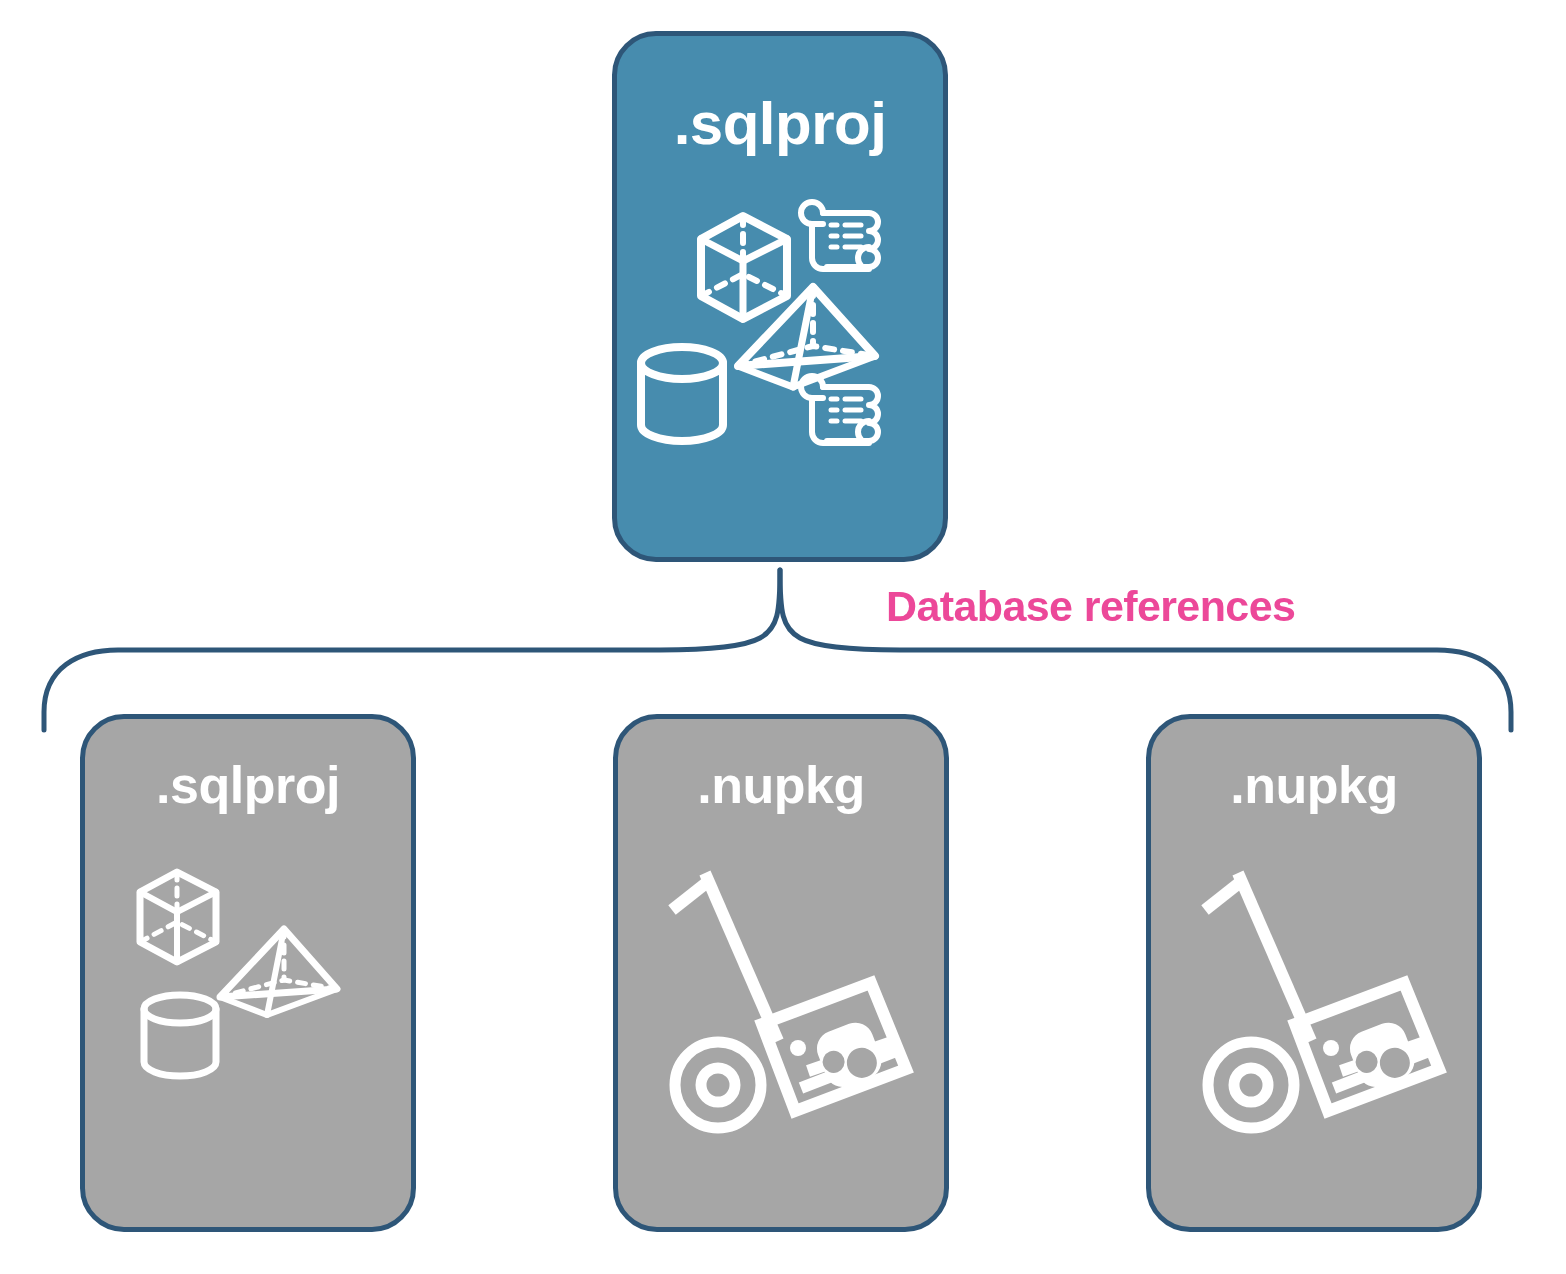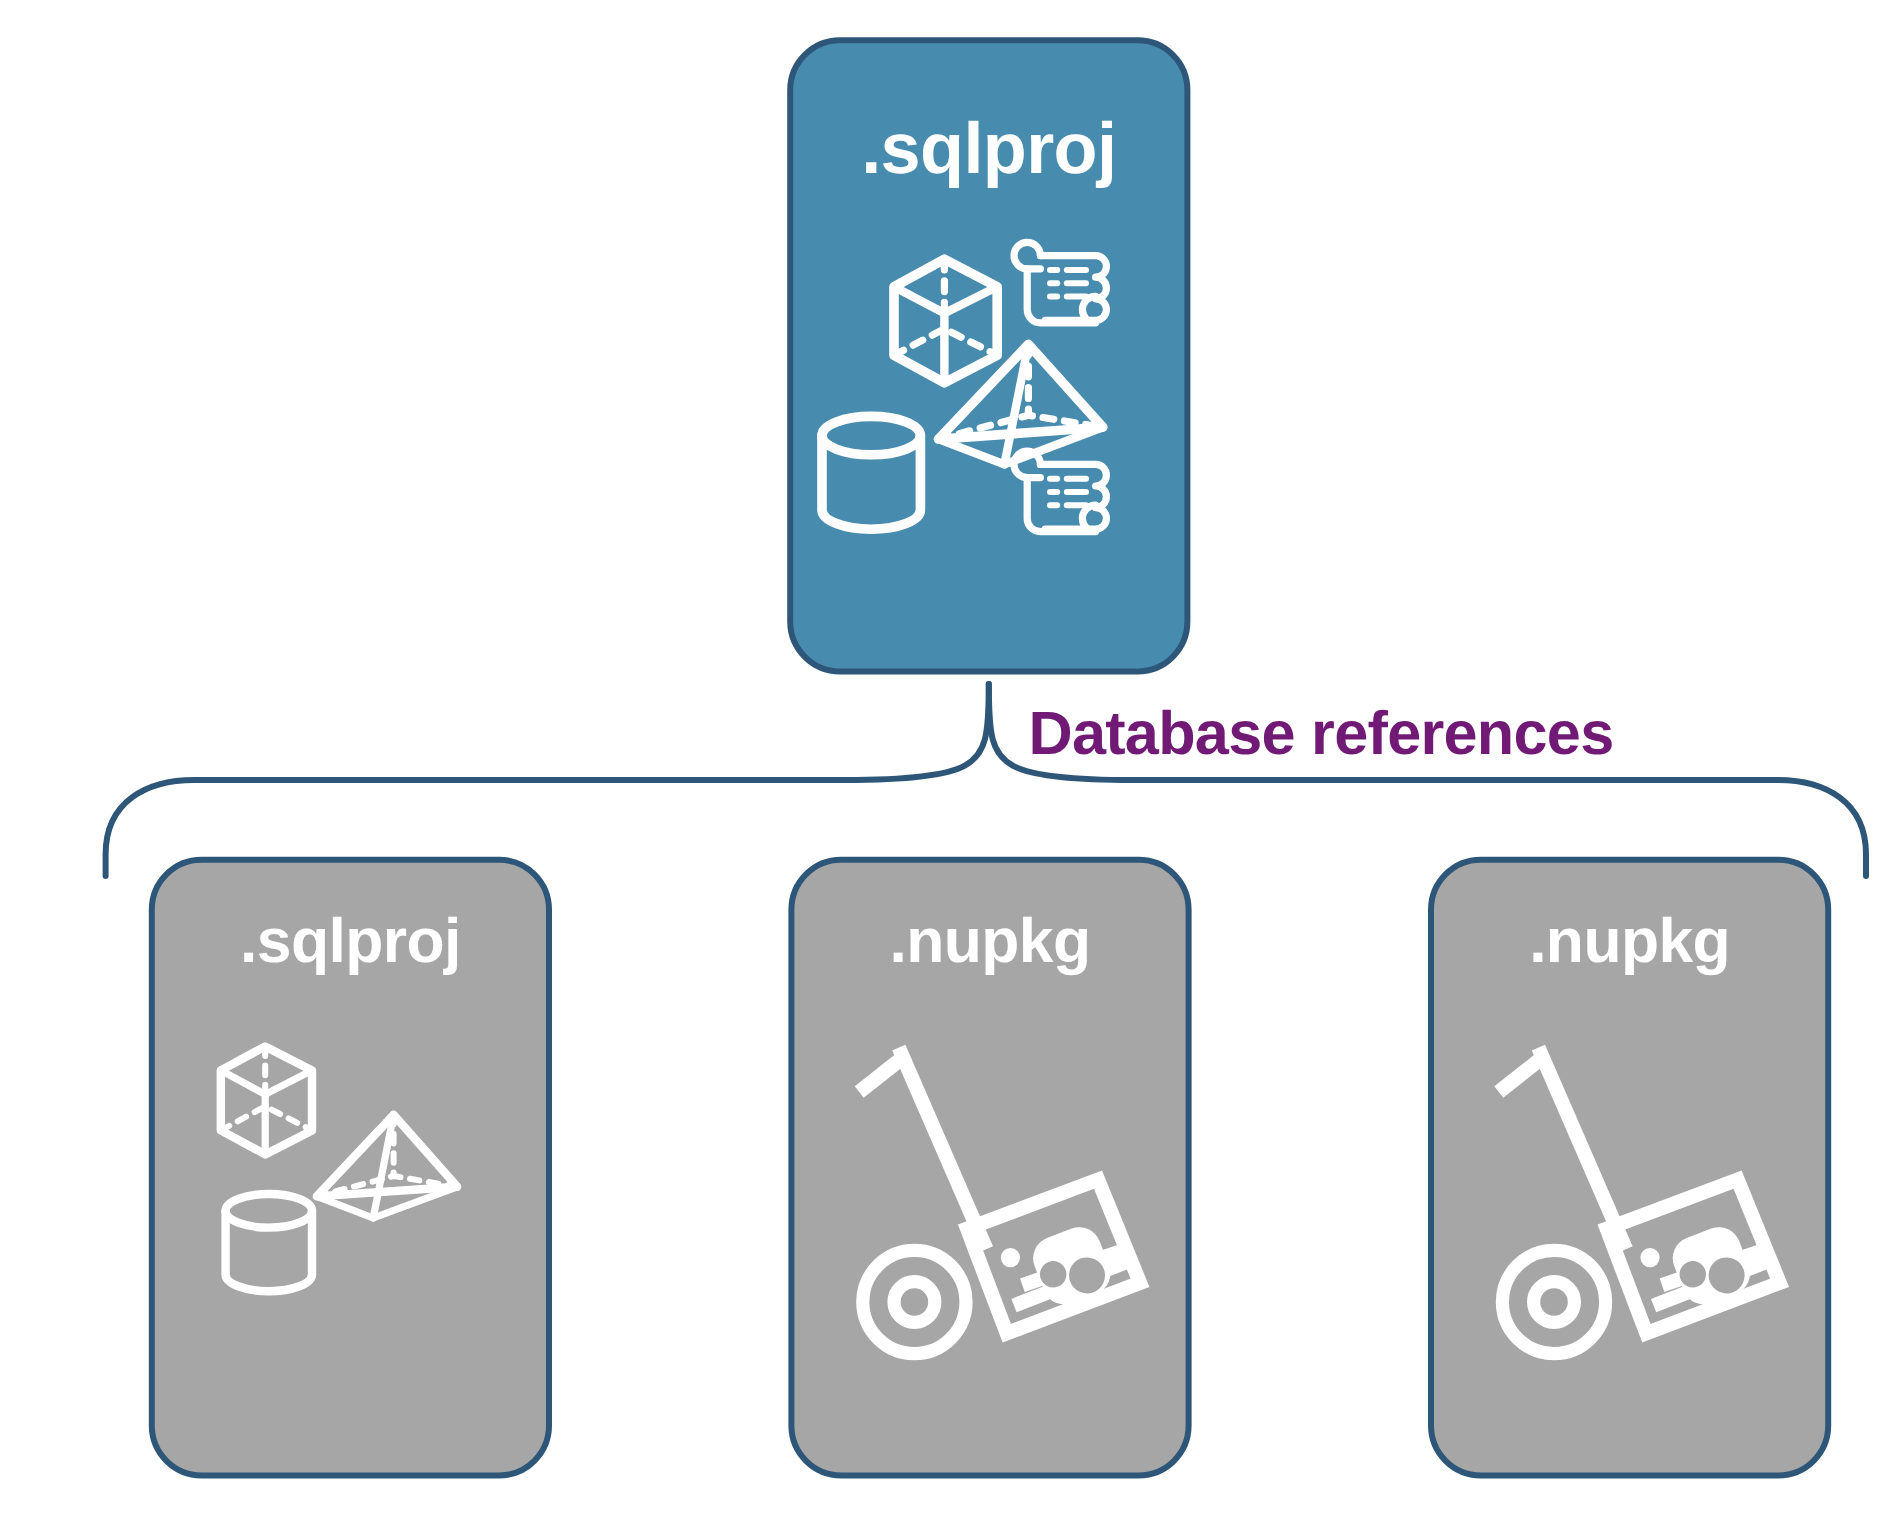--- a/index.html
+++ b/index.html
@@ -10,21 +10,20 @@
   body {
     width: 1566px;
     height: 1274px;
     position: relative;
     overflow: hidden;
     font-family: "Liberation Sans", sans-serif;
   }
   #diagram-root {
     position: absolute;
     inset: 0;
-    margin-left: 44px;
   }
   
   .card {
     position: absolute;
     box-sizing: border-box;
     border: 5px solid #2e5678;
     border-radius: 44px;
     overflow: hidden;
   }
   .card.primary {
@@ -63,25 +62,25 @@
     position: absolute;
     left: 0;
     top: 0;
     width: 1566px;
     height: 1274px;
     pointer-events: none;
   }
   
   .connector-label {
     position: absolute;
-    left: 813px;
+    left: 886px;
     top: 585px;
-    font-size: 51px;
+    font-size: 43px;
     font-weight: bold;
-    color: #701a75;
+    color: #ec4899;
     letter-spacing: -0.6px;
     white-space: nowrap;
     line-height: 1;
   }
 </style>
 </head>
 <body>
 
 <div id="diagram-root">
 

